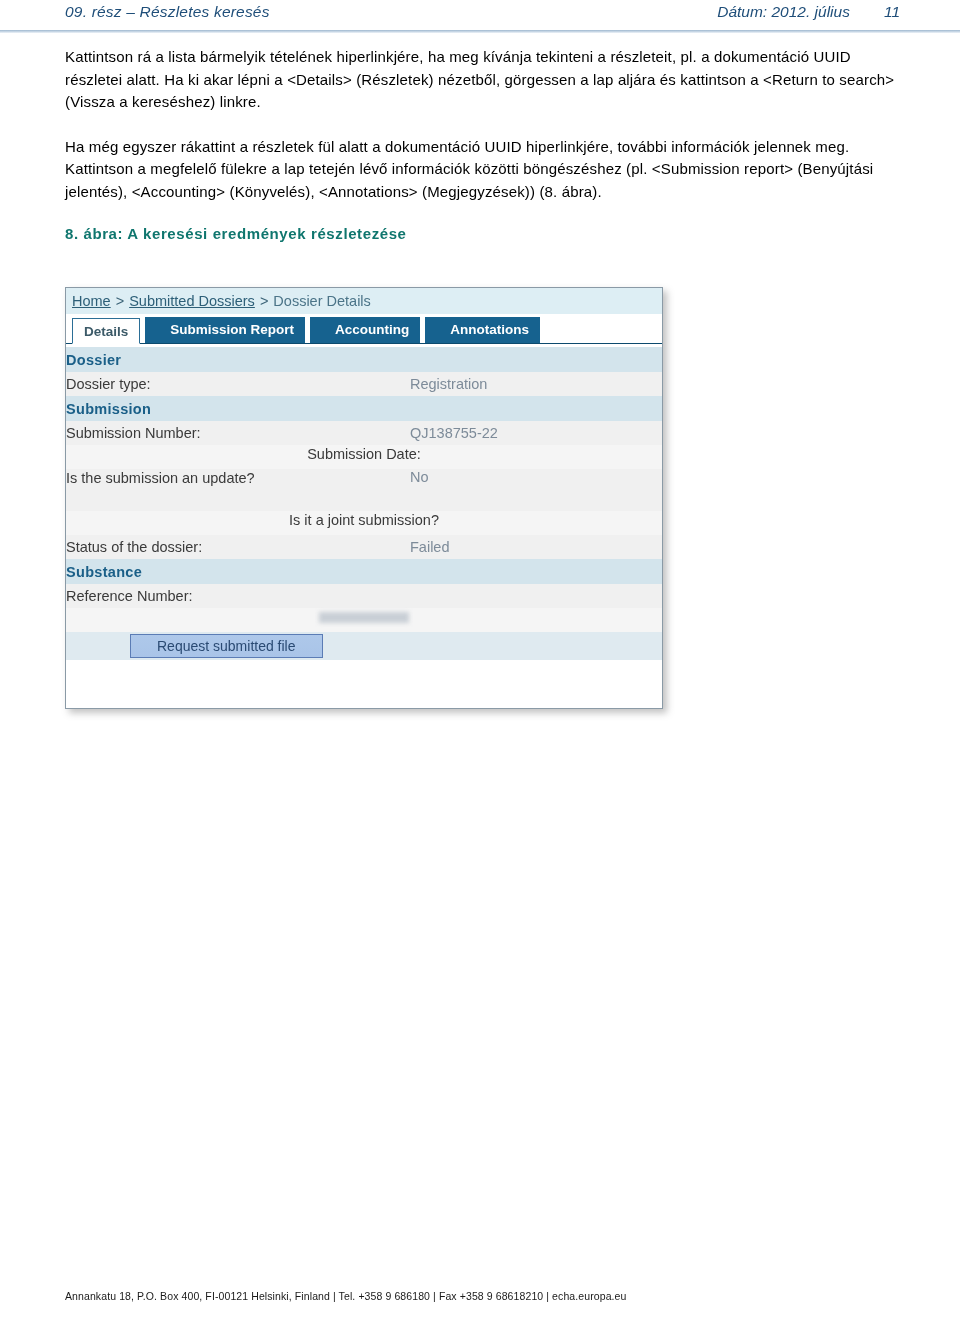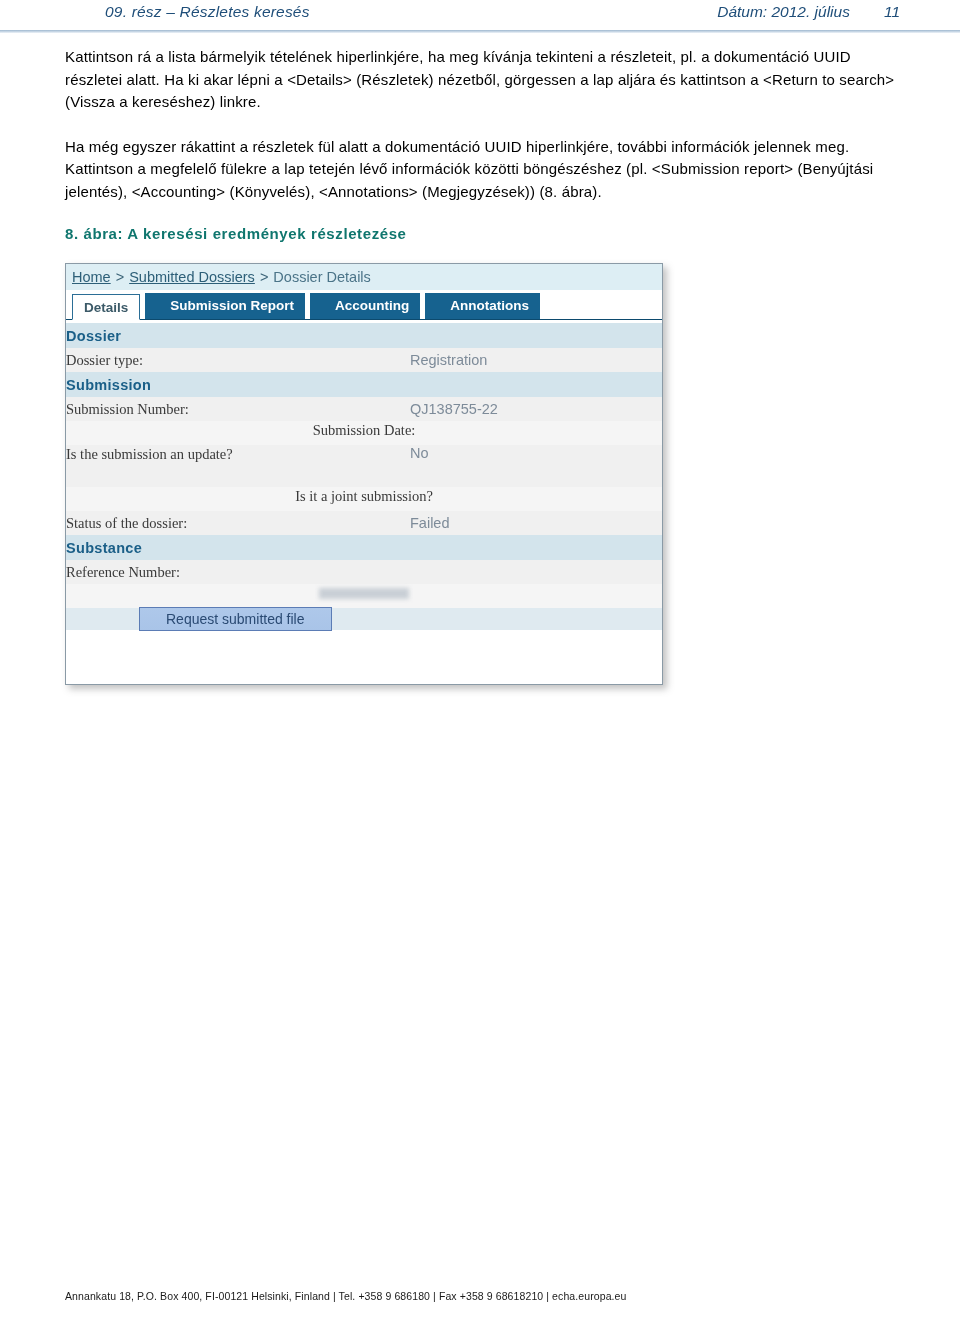--- a/index.html
+++ b/index.html
@@ -25,21 +25,20 @@
   }
   .hdr-left {
     position: absolute;
     left: 65px;
     top: 3px;
     font-size: 15.5px;
     font-style: italic;
     color: #1f4e79;
     letter-spacing: 0.2px;
     white-space: nowrap;
-    margin-left: 40px;
   }
   .hdr-right {
     position: absolute;
     right: 60px;
     top: 3px;
     font-size: 15.5px;
     font-style: italic;
     color: #1f4e79;
     white-space: nowrap;
     display: flex;
@@ -76,21 +75,21 @@
     font-size: 15px;
     font-weight: bold;
     letter-spacing: 0.6px;
     color: #0f766e;
   }
 
   
   .shot-wrap {
     position: absolute;
     left: 65px;
-    top: 263px;
+    top: 287px;
     width: 598px;
     height: 422px;
   }
   .shot {
     position: relative;
     width: 598px;
     height: 422px;
     background: #ffffff;
     border: 1px solid #8a9aa6;
     box-shadow: 4px 4px 7px rgba(120,120,120,0.45);
@@ -168,37 +167,36 @@
     background: #f0f0f0;
     color: #3d3d3d;
     height: 24px;
   }
   .row.data.alt { background: #f5f5f5; flex-direction: column; }
   .row.tall { height: 42px; align-items: flex-start; }
   .row-label {
     flex: 0 0 344px;
     color: #3a3a3a;
     line-height: 19px;
-    font-family: Liberation Serif, serif;
   }
   .row-value {
     color: #7d8b99;
   }
   .redacted {
     display: inline-block;
     width: 90px;
     height: 11px;
     background: #c9cfd6;
     filter: blur(2.2px);
     vertical-align: middle;
   }
   .row.buttonrow {
     background: #dfeaf0;
-    height: 22px;
-    padding-left: 16px;
+    height: 28px;
+    padding-left: 7px;
     align-items: center;
   }
   .req-btn {
     margin-left: 57px;
     background: linear-gradient(to bottom, #aec8ea 0%, #a9c4e8 100%);
     border: 1px solid #5b7cb5;
     color: #2a4a73;
     font-size: 14px;
     padding: 3px 26px;
     white-space: nowrap;

